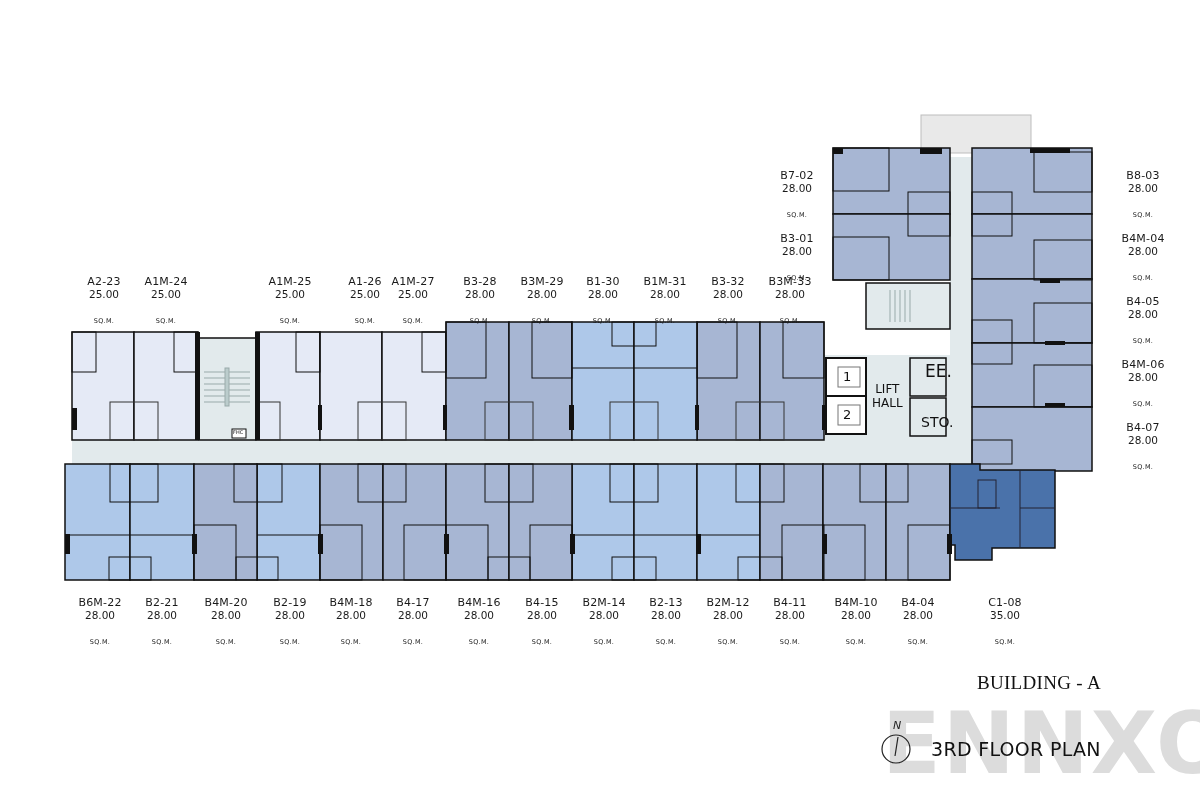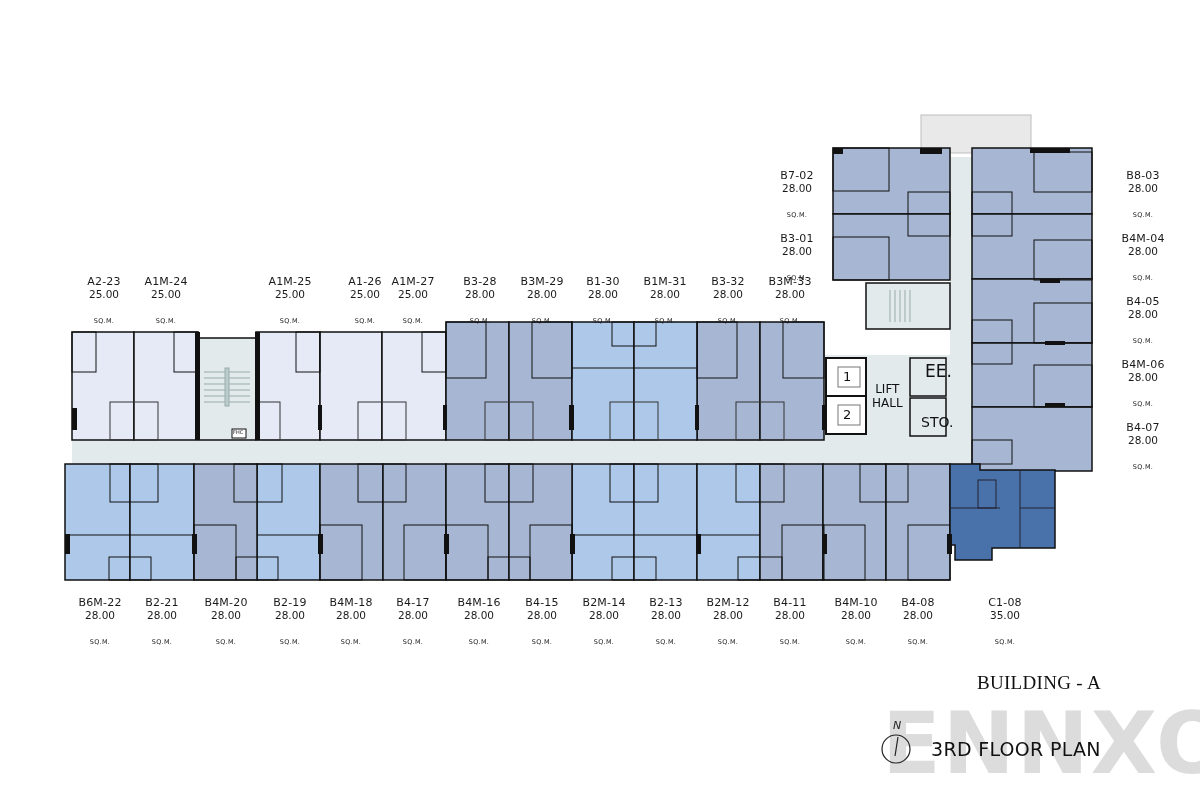--- a/index.html
+++ b/index.html
@@ -362,21 +362,21 @@
       <span class="code">B4-11</span>
       <span class="area">28.00</span>
       <span class="unit">SQ.M.</span>
     </div>
   <div class="lbl" style="left:856px;top:597px;">
       <span class="code">B4M-10</span>
       <span class="area">28.00</span>
       <span class="unit">SQ.M.</span>
     </div>
   <div class="lbl" style="left:918px;top:597px;">
-      <span class="code">B4-08</span>
+      <span class="code">B4-04</span>
       <span class="area">28.00</span>
       <span class="unit">SQ.M.</span>
     </div>
   <div class="lbl" style="left:1005px;top:597px;text-align:center;">
       <span class="code">C1-08</span>
       <span class="area">35.00</span>
       <span class="unit">SQ.M.</span>
     </div>
 </div>
 

